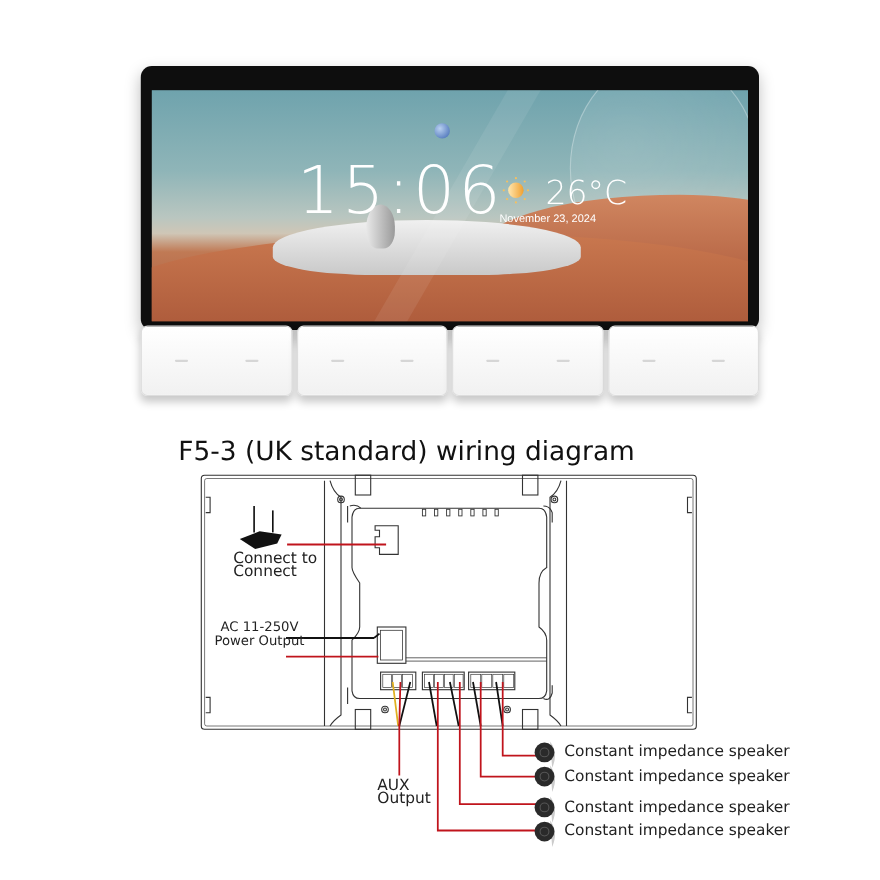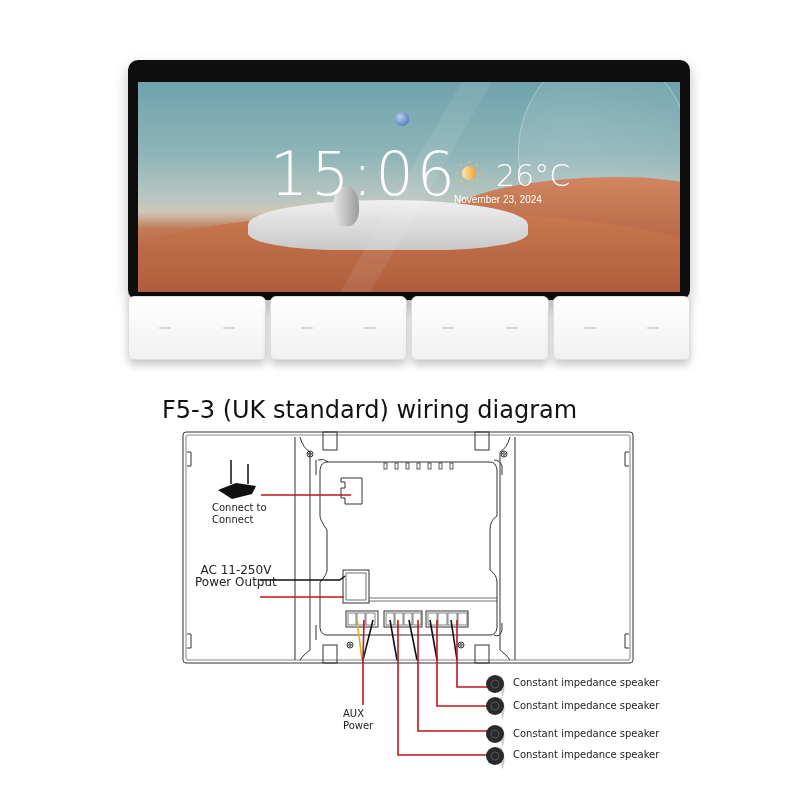--- a/index.html
+++ b/index.html
@@ -17,21 +17,21 @@
   .clock{position:absolute;left:132px;top:62px;color:#fff;font-size:60px;font-weight:normal;letter-spacing:3px;font-family:"DejaVu Sans",sans-serif;line-height:60px;-webkit-text-stroke:0.5px #fff;color:transparent;}
   .sun{position:absolute;left:318px;top:78px;width:26px;height:26px;}
   .temp{position:absolute;left:358px;top:76px;color:#fff;font-size:30px;font-family:"DejaVu Sans",sans-serif;font-weight:300;}
   .date{position:absolute;left:316px;top:112px;color:#fff;font-size:10px;}
   .buttons{position:absolute;left:128px;top:296px;width:562px;height:62px;display:flex;gap:4px;}
   .btn{flex:1;height:62px;background:linear-gradient(180deg,#ffffff,#f1f1f1);border-radius:6px;box-shadow:0 5px 8px rgba(0,0,0,0.22);position:relative;border:1px solid #ddd;}
   .btn .mark{position:absolute;top:30px;width:12px;height:2px;border-radius:1px;background:#d6d6d6;}
   .btn .mark.l{left:30px}.btn .mark.r{right:30px}
   .title{position:absolute;left:162px;top:396px;font-size:24px;color:#111;font-family:"DejaVu Sans",sans-serif;}
   svg.diagram{position:absolute;left:0;top:0;}
-  .lbl{position:absolute;font-size:10px;color:#222;line-height:12px;font-family:"DejaVu Sans",sans-serif;}
+  .lbl{position:absolute;font-size:14px;color:#222;line-height:12px;font-family:"DejaVu Sans",sans-serif;}
 </style>
 </head>
 <body>
 
 <div class="device">
   <div class="screen">
     <div class="moon"></div>
     <div class="planet"></div>
     <div class="dune2"></div>
     <div class="dune1"></div>
@@ -212,18 +212,18 @@
 <div class="lbl" style="left:212px;top:502px;">
   <div>Connect to</div>
   <div>Connect</div>
 </div>
 <div class="lbl" style="left:195px;top:564px;font-size:12px;text-align:center;">
   <div>AC 11-250V</div>
   <div>Power Output</div>
 </div>
 <div class="lbl" style="left:343px;top:708px;">
   <div>AUX</div>
-  <div>Power</div>
+  <div>Output</div>
 </div>
 <div class="lbl" style="left:513px;top:677px;">Constant impedance speaker</div>
 <div class="lbl" style="left:513px;top:700px;">Constant impedance speaker</div>
 <div class="lbl" style="left:513px;top:728px;">Constant impedance speaker</div>
 <div class="lbl" style="left:513px;top:749px;">Constant impedance speaker</div>
 
 </body></html>

